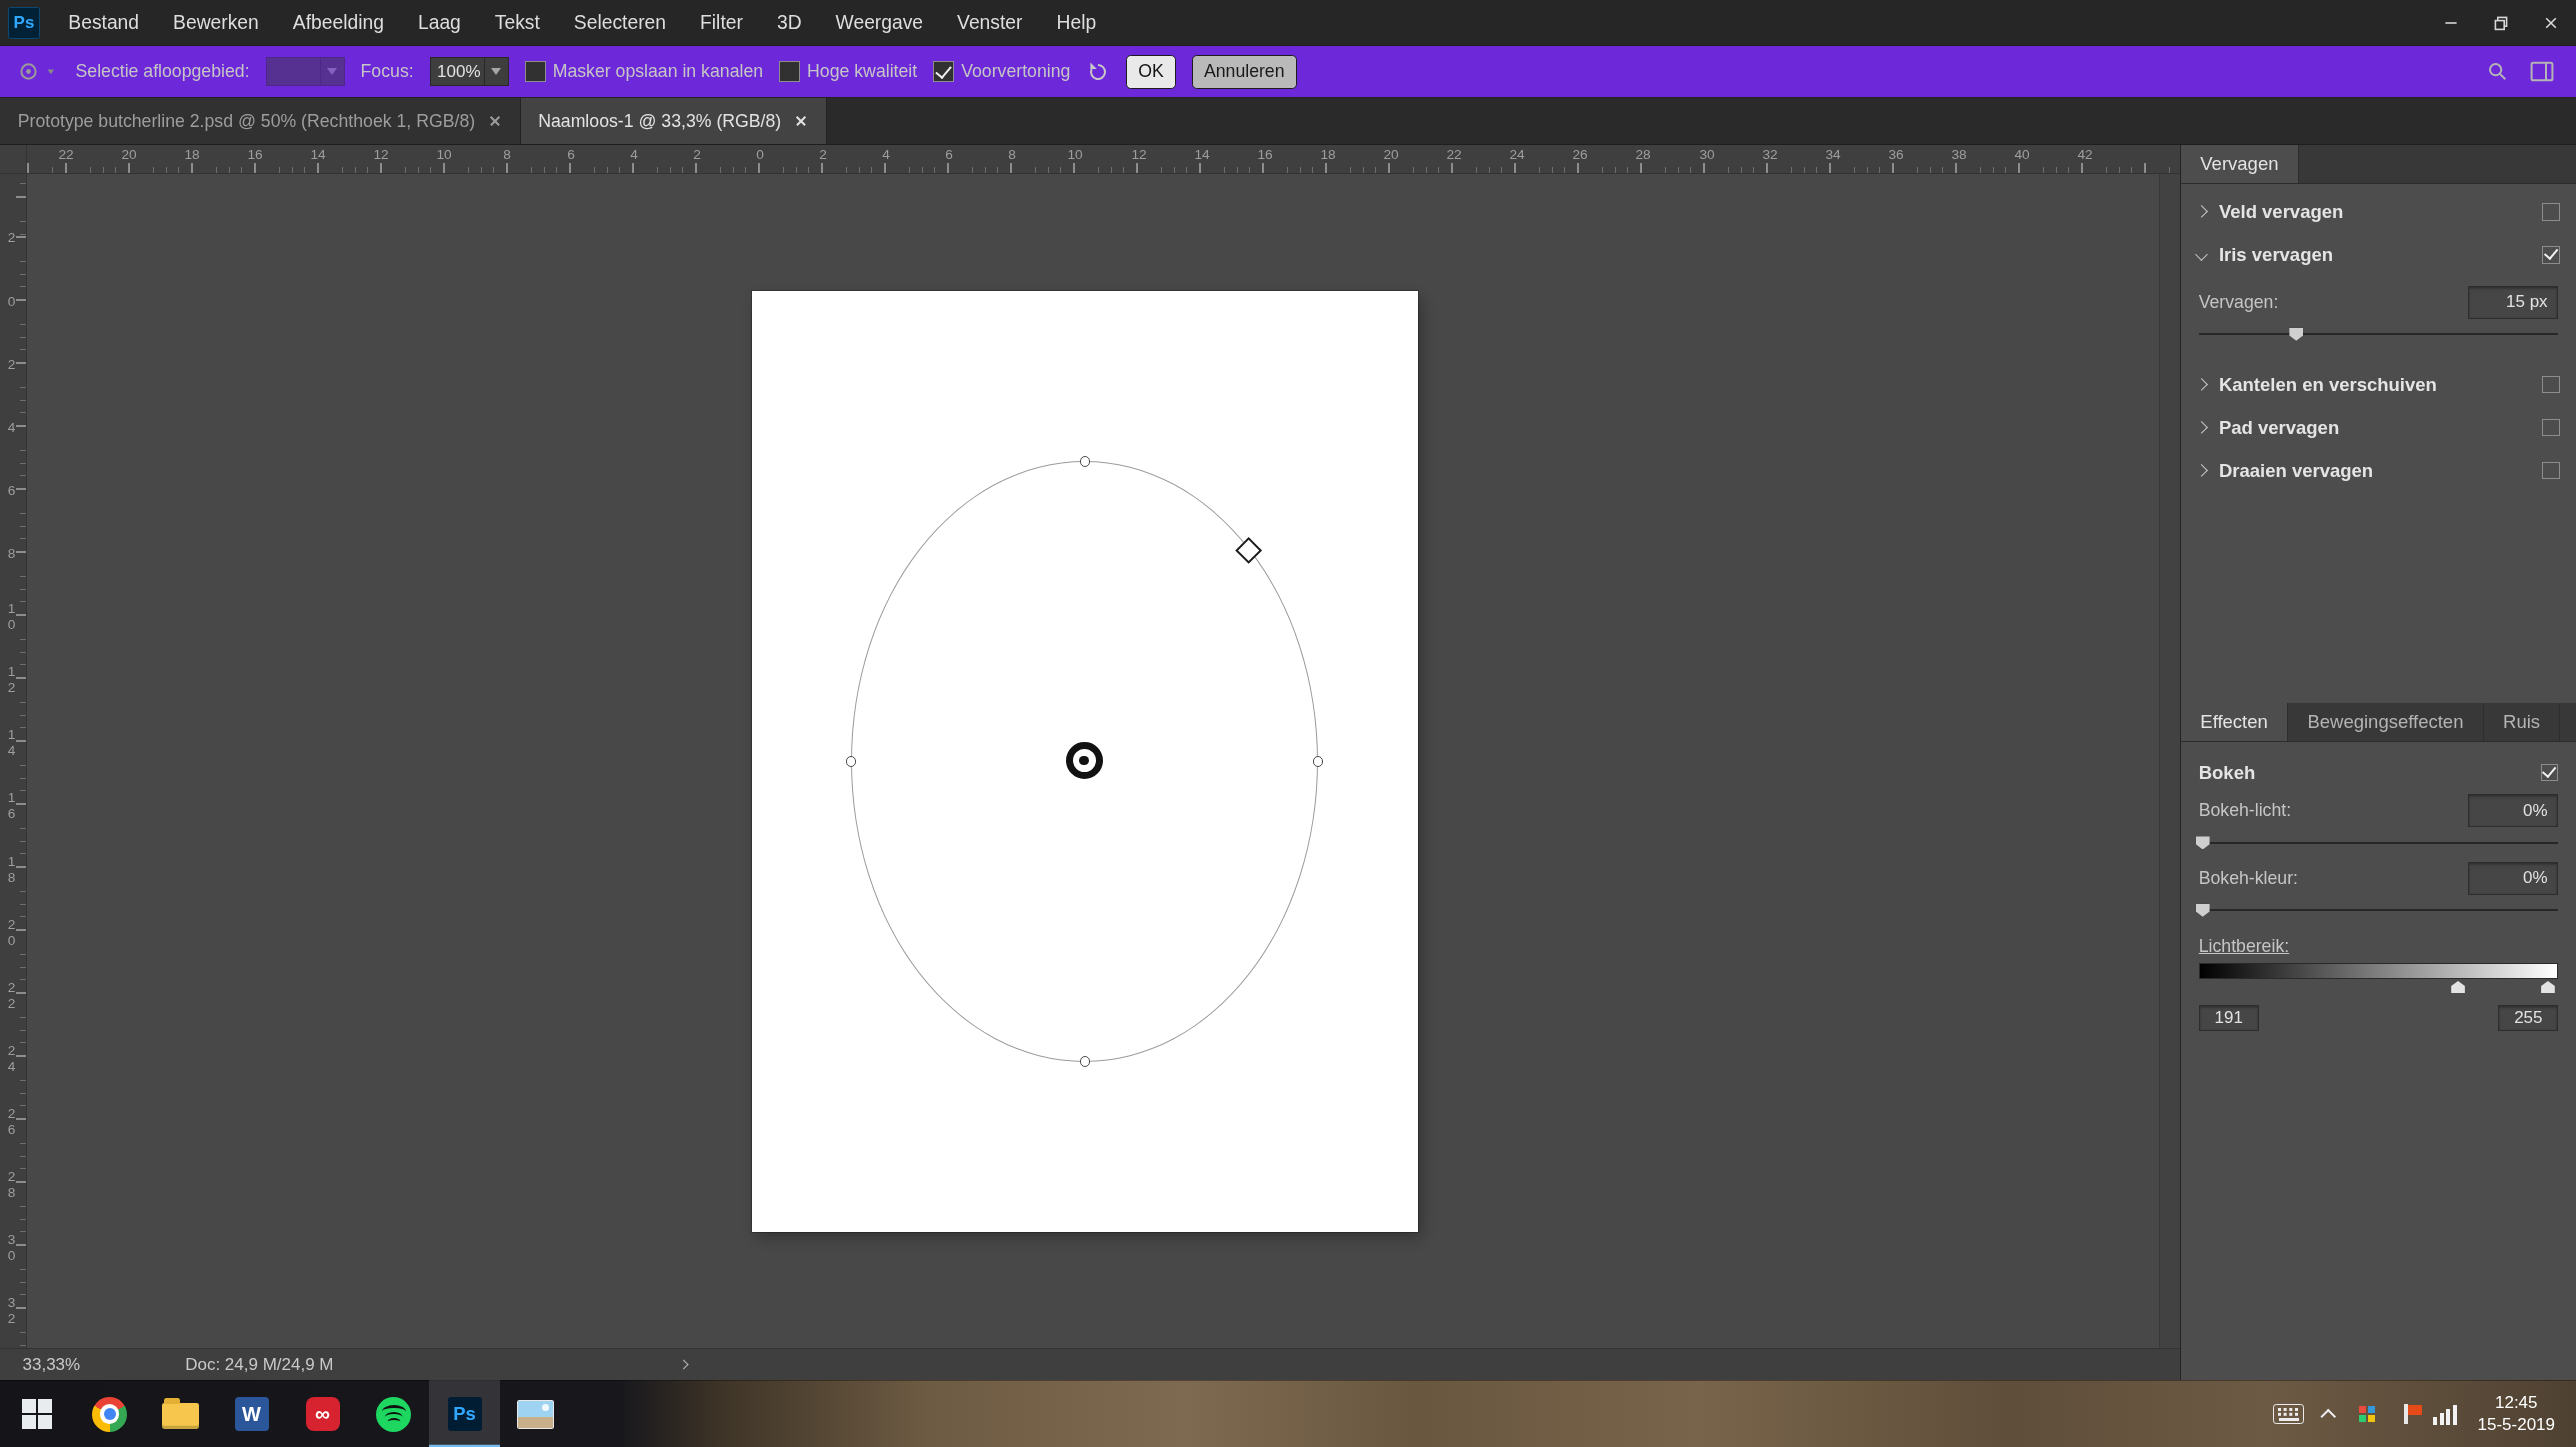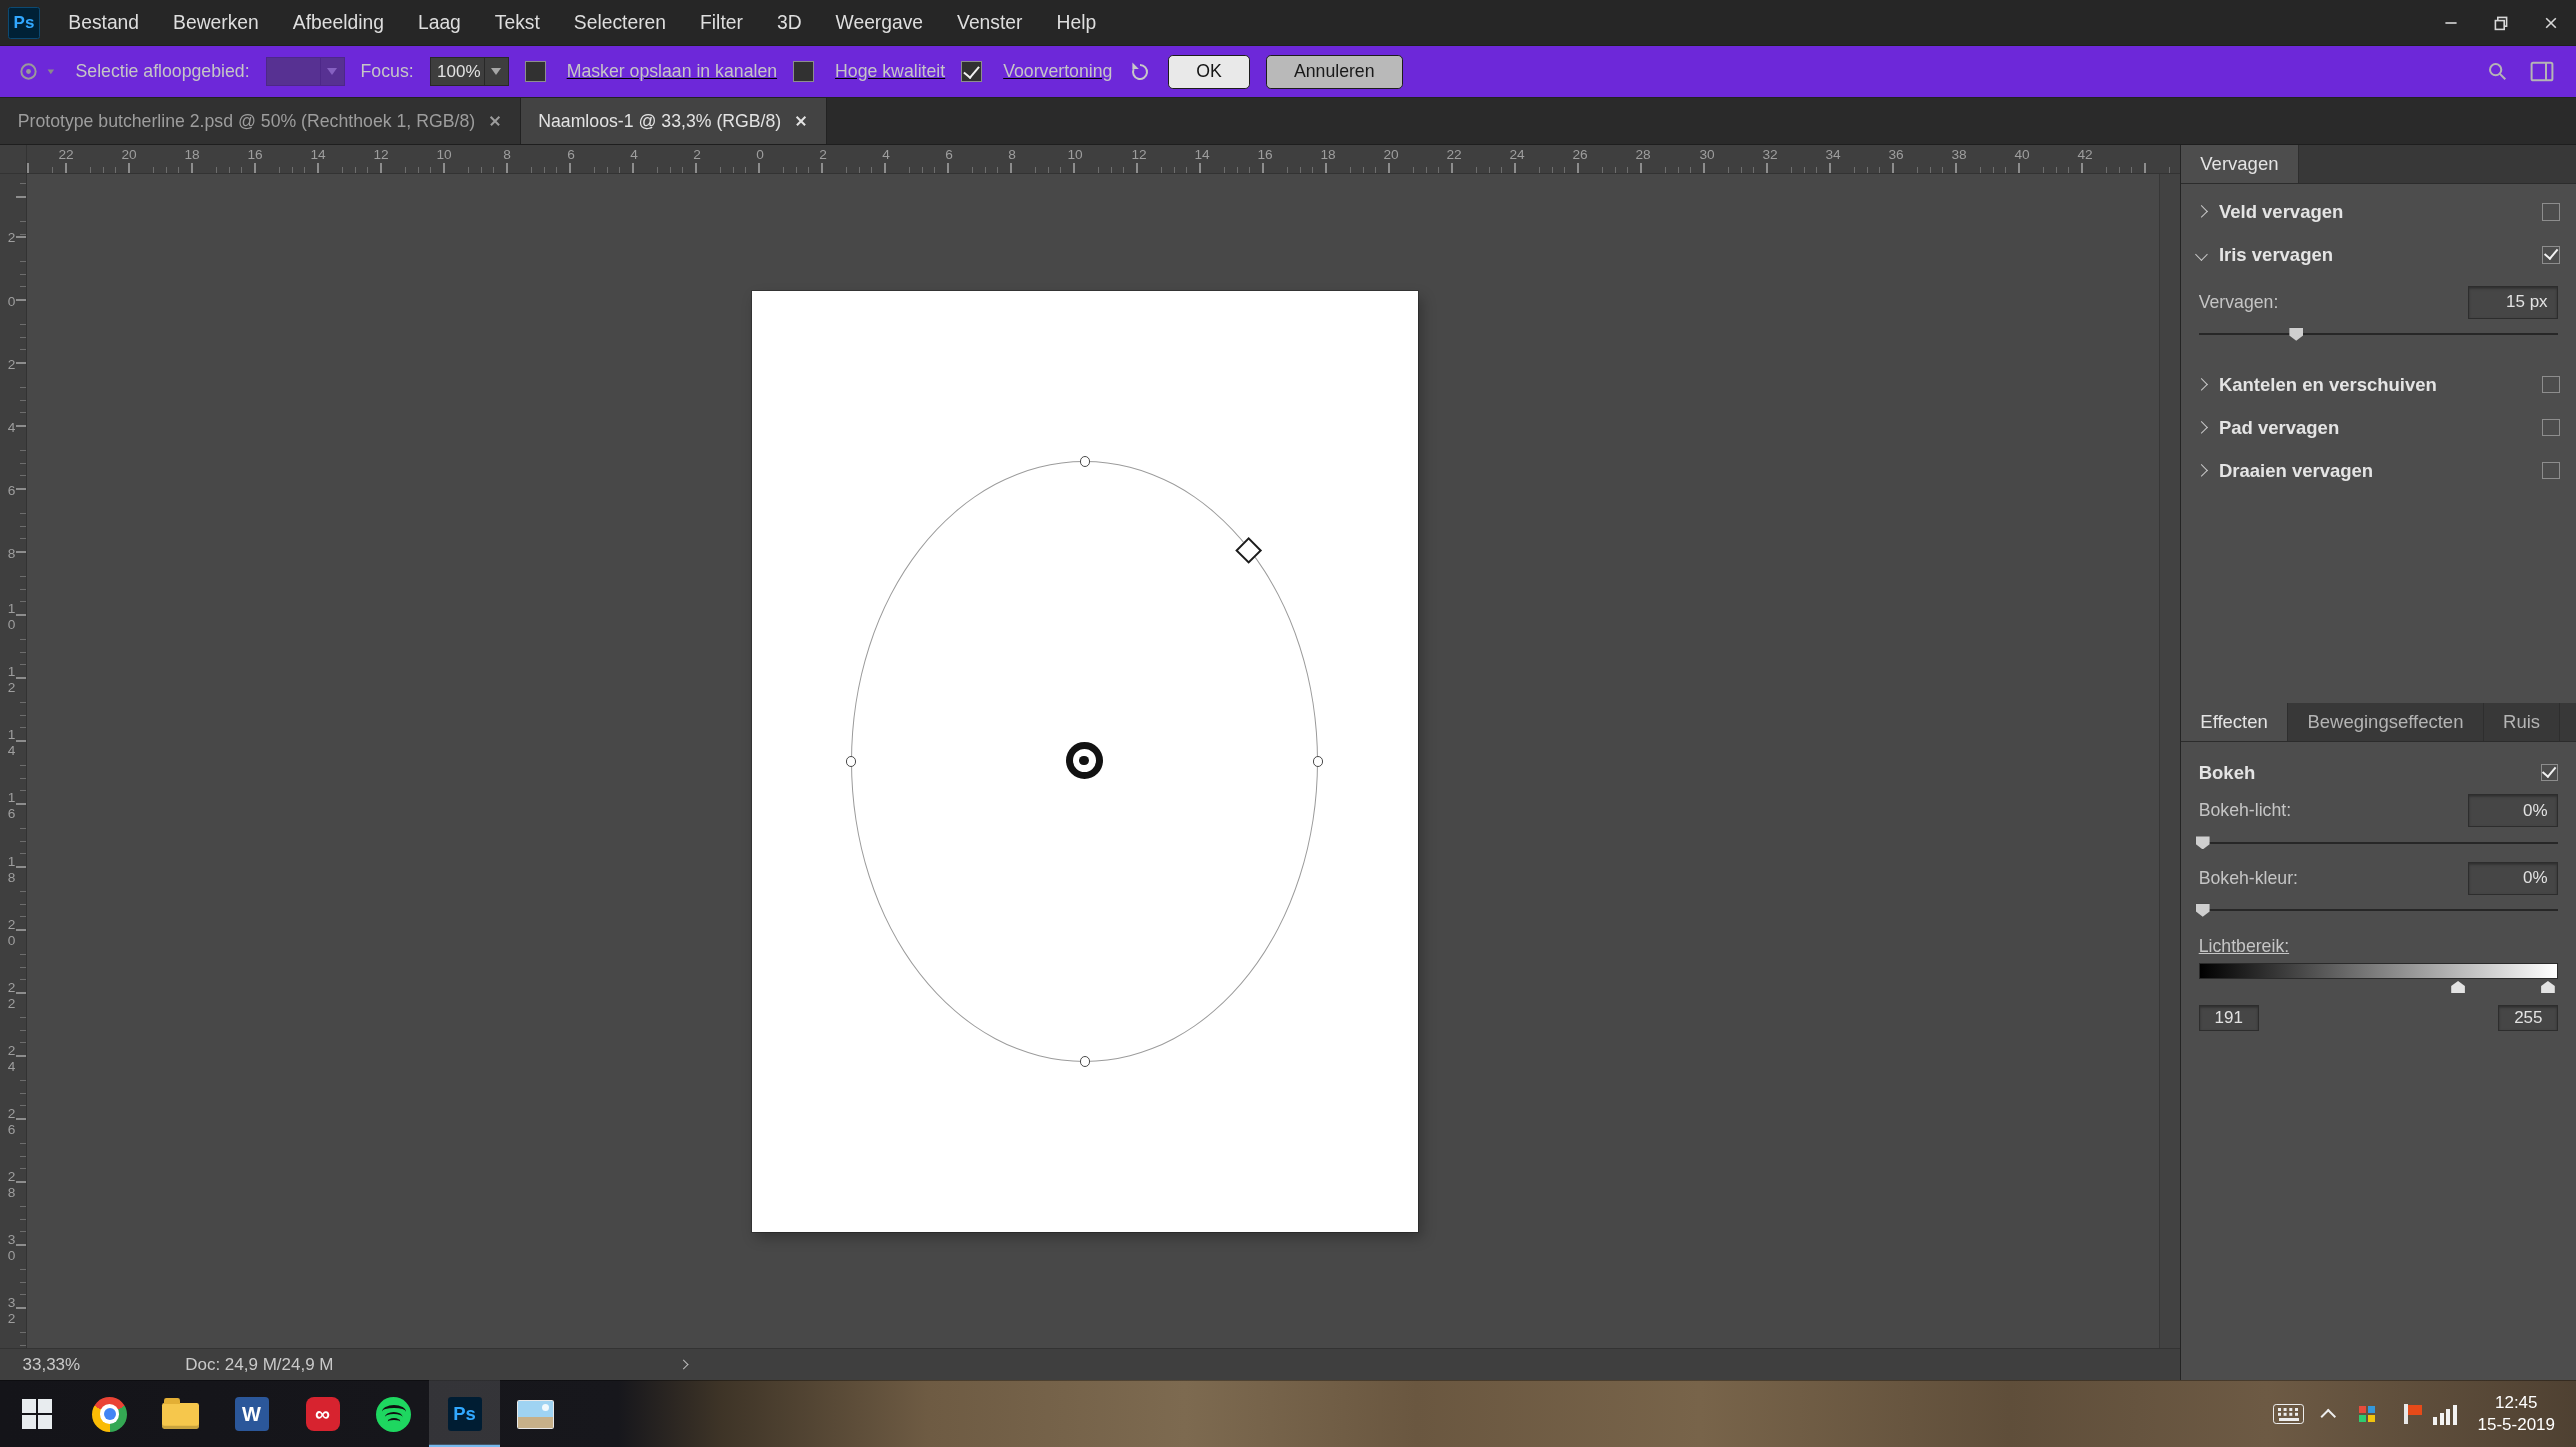--- a/index.html
+++ b/index.html
@@ -22,22 +22,22 @@
   #blur-tool-icon { width:45px; display:flex; align-items:center; gap:4px; }
   .opt-label { color:#c6c6c6; font-size:17.7px; white-space:nowrap; }
   .field { height:29px; background:#3e3e3e; border:0.8px solid #282828; display:flex; align-items:center; }
   .field .val { width:53px; padding:0 6.4px; font-size:17px; color:#e2e2e2; text-align:right; }
   .field .dd { width:24px; align-self:stretch; border-left:0.8px solid #282828; display:flex; align-items:center; justify-content:center; }
   .field .dd::after { content:''; border-left:5.6px solid transparent; border-right:5.6px solid transparent; border-top:7.2px solid #a6a6a6; }
   .field.disabled { opacity:.45; }
   .cb { width:21px; height:21px; border:1.6px solid #8d8d8d; background:#313131; position:relative; flex:none; }
   .cb.on::after { content:''; position:absolute; left:4.8px; top:0.8px; width:7.2px; height:13px;
     border-right:2.4px solid #f2f2f2; border-bottom:2.4px solid #f2f2f2; transform:rotate(40deg); }
-  .opt-check { display:flex; align-items:flex-end; gap:21px;text-decoration:underline; }
-  .btn { height:34px; padding:0 27px; border-radius:4.8px; font-size:17.7px; display:flex; align-items:center; border:0.8px solid #1c1c1c; }
+  .opt-check { display:flex; align-items:flex-end; gap:7px; }
+  .btn { height:34px; padding:0 11px; border-radius:4.8px; font-size:17.7px; display:flex; align-items:center; border:0.8px solid #1c1c1c; }
   .btn.primary { background:#e9e9e9; color:#141414; }
   .btn.secondary { background:#b9b9b9; color:#1a1a1a; }
   #opt-right { margin-left:auto; display:flex; align-items:center; gap:21px; padding-right:8px; }
 
   
   #tabbar { height:47px; background:#2a2a2a; display:flex; align-items:stretch; border-bottom:0.8px solid #1e1e1e; }
   .doc-tab { display:flex; align-items:center; gap:13px; padding:0 17.7px; font-size:17.7px;
     border-right:0.8px solid #222; background:#313131; color:#9d9d9d; }
   .doc-tab.active { background:#434343; color:#e3e3e3; }
   .x-icon { position:relative; width:13.7px; height:13.7px; }

